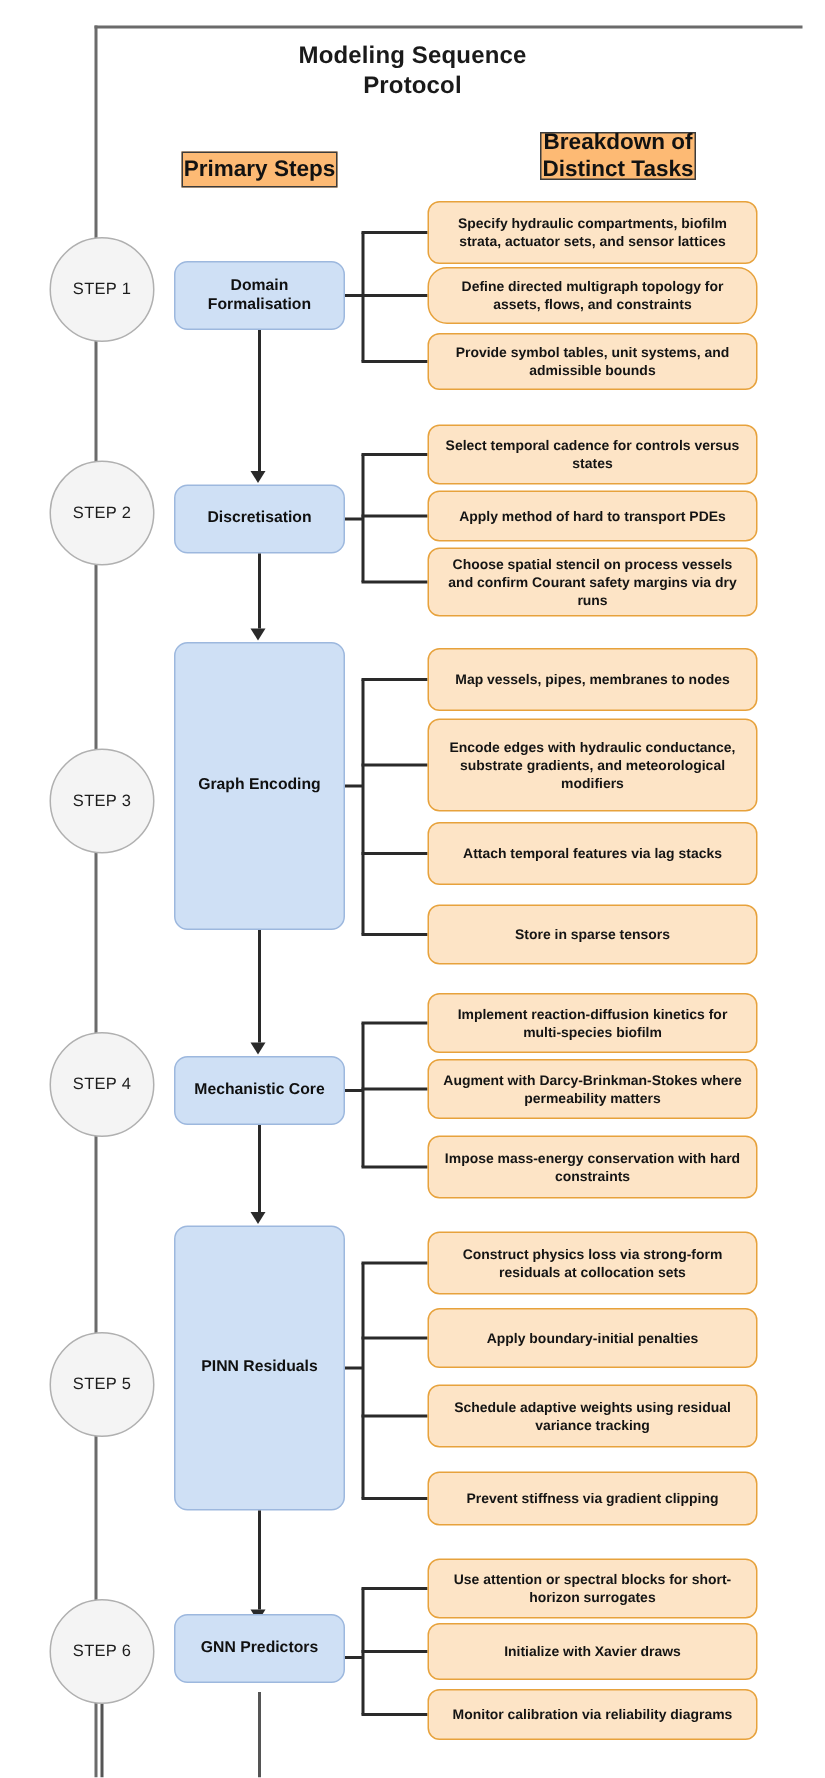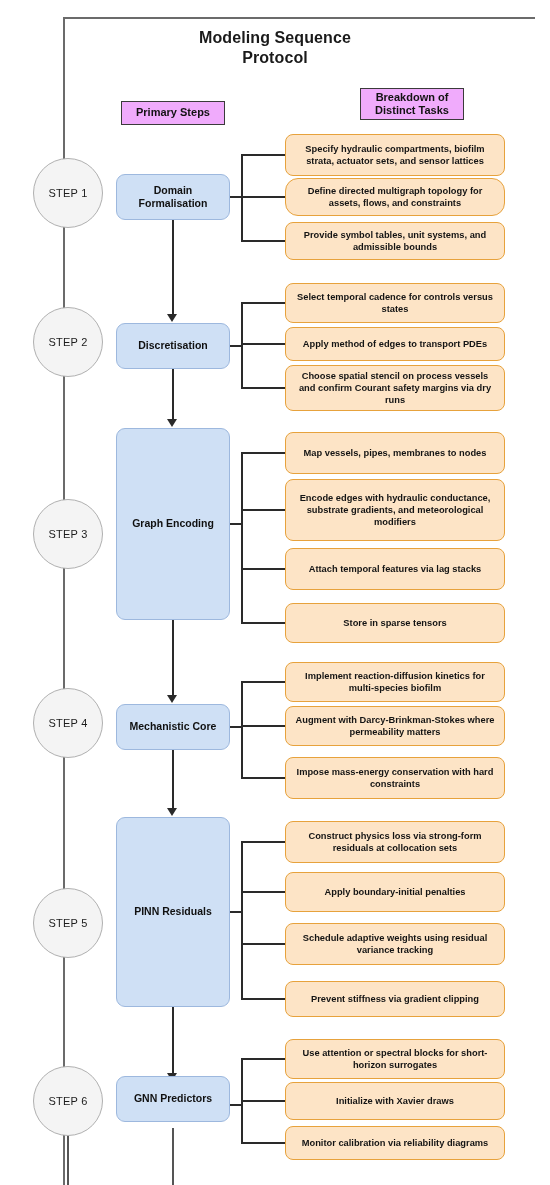--- a/index.html
+++ b/index.html
@@ -14,23 +14,23 @@
   .frame-top{position:absolute;left:63px;top:17px;width:472px;height:2px;background:#6b6b6b;}
   .spine{position:absolute;left:63px;top:17px;width:2px;height:1168px;background:#6b6b6b;}
 
   
   .title{
     position:absolute;left:0;top:28px;width:550px;text-align:center;
     font-size:16px;font-weight:bold;color:#1a1a1a;line-height:1.25;
     letter-spacing:.1px;
   }
   .hdr{
-    position:absolute;background:#f0abfc;border:1.6px solid #3b3b3b;
+    position:absolute;background:#fdba74;border:1.6px solid #3b3b3b;
     display:flex;align-items:center;justify-content:center;text-align:center;
-    font-size:11px;font-weight:bold;color:#121212;line-height:1.22;
+    font-size:15px;font-weight:bold;color:#121212;line-height:1.22;
     box-sizing:border-box;
   }
   .hdr-primary{left:121px;top:101px;width:104px;height:24px;}
   .hdr-breakdown{left:360px;top:88px;width:104px;height:32px;}
   .circle{
     position:absolute;left:33px;width:70px;height:70px;border-radius:50%;
     background:#f4f4f4;border:1.4px solid #b0b0b0;box-sizing:border-box;
     display:flex;align-items:center;justify-content:center;
     font-size:11px;color:#1c1c1c;font-weight:400;letter-spacing:.2px;
   }
@@ -101,21 +101,21 @@
       <div class="task" style="top: 222px; height: 38px;">Provide symbol tables, unit systems, and admissible bounds</div>
       <div class="flow" style="top: 220px; height: 94px;"></div>
       <div class="flow-head" style="top: 314px;"></div>
       <div class="circle" style="top: 307px;">STEP 2</div>
       <div class="stage" style="top: 323px; height: 46px;">Discretisation</div>
       <div class="conn-stub" style="top: 345px;"></div>
       <div class="conn-trunk" style="top: 303px; height: 85px;"></div>
       <div class="conn-branch" style="top: 302px;"></div>
       <div class="task" style="top: 283px; height: 40px;">Select temporal cadence for controls versus states</div>
       <div class="conn-branch" style="top: 343px;"></div>
-      <div class="task" style="top: 327px; height: 34px;">Apply method of edges to transport PDEs</div>
+      <div class="task" style="top: 327px; height: 34px;">Apply method of hard to transport PDEs</div>
       <div class="conn-branch" style="top: 387px;"></div>
       <div class="task" style="top: 365px; height: 46px;">Choose spatial stencil on process vessels and confirm Courant safety margins via dry runs</div>
       <div class="flow" style="top: 369px; height: 50px;"></div>
       <div class="flow-head" style="top: 419px;"></div>
       <div class="circle" style="top: 499px;">STEP 3</div>
       <div class="stage" style="top: 428px; height: 192px;">Graph Encoding</div>
       <div class="conn-stub" style="top: 523px;"></div>
       <div class="conn-trunk" style="top: 453px; height: 170px;"></div>
       <div class="conn-branch" style="top: 452px;"></div>
       <div class="task" style="top: 432px; height: 42px;">Map vessels, pipes, membranes to nodes</div>

